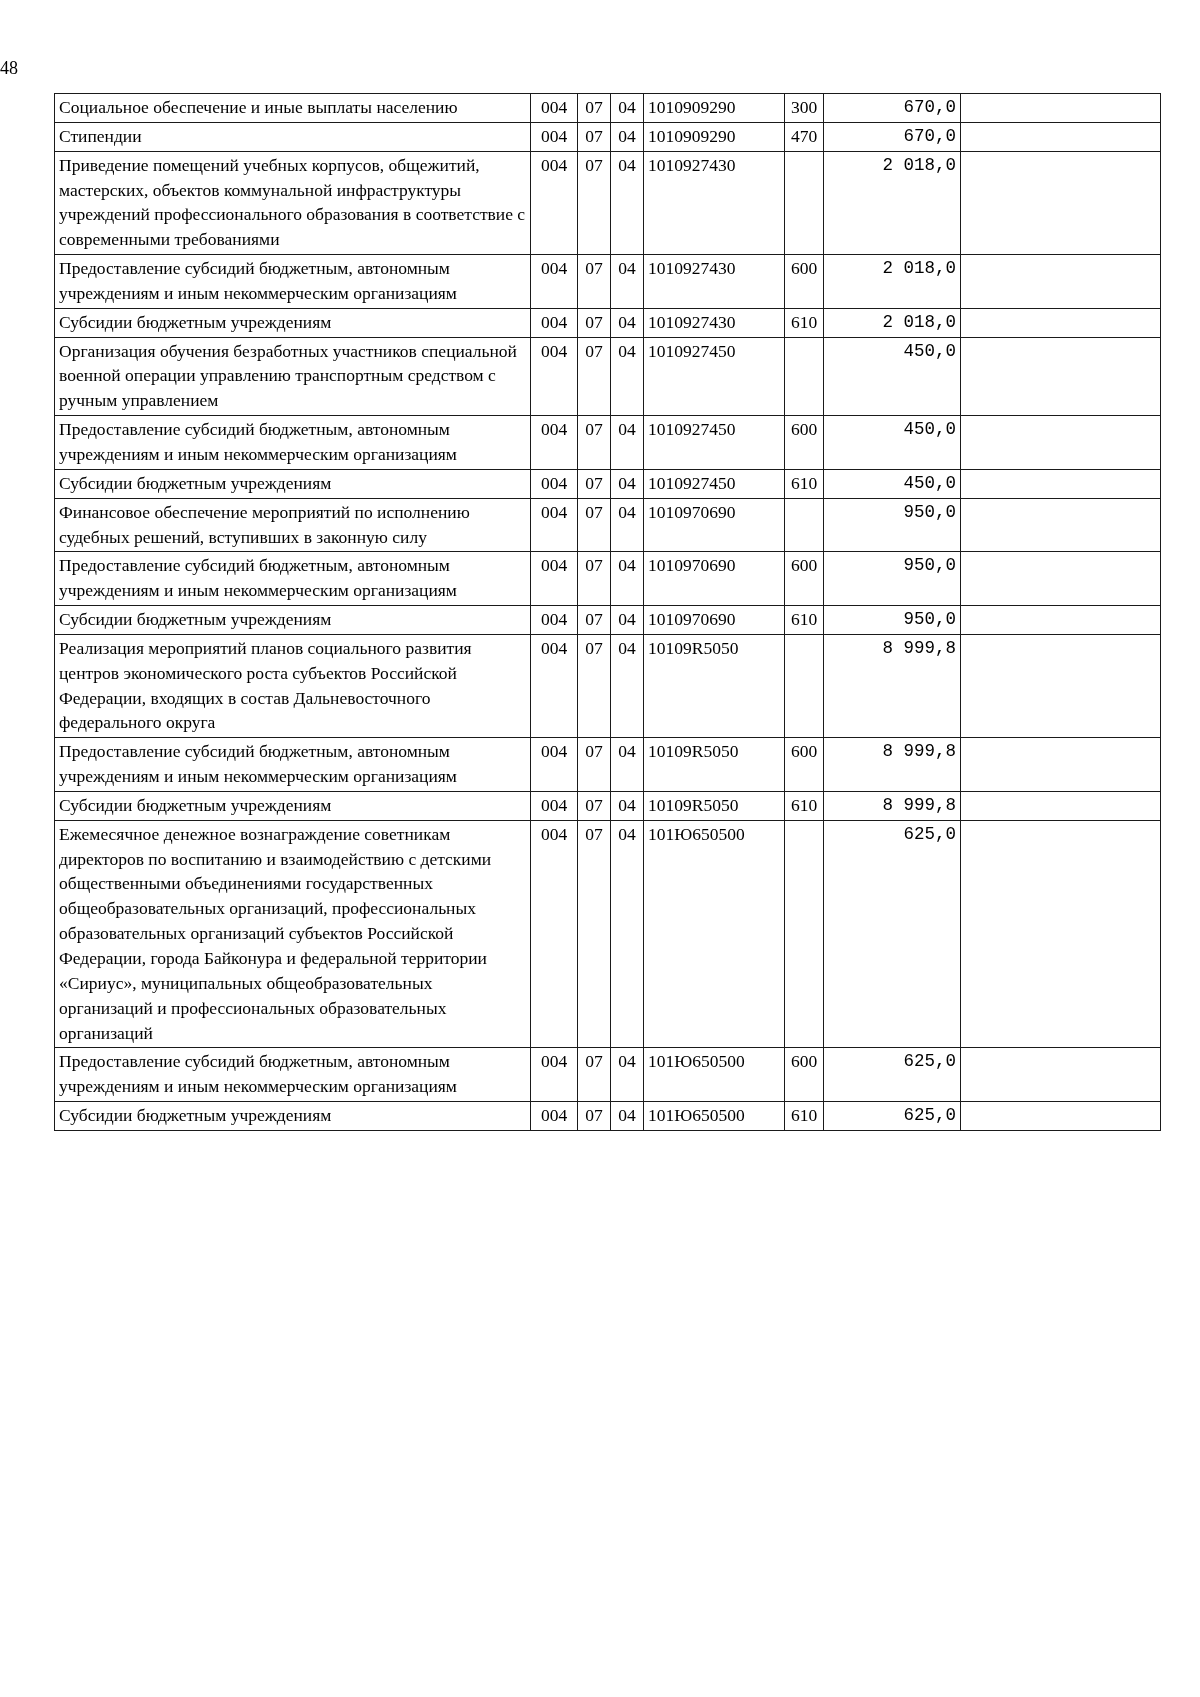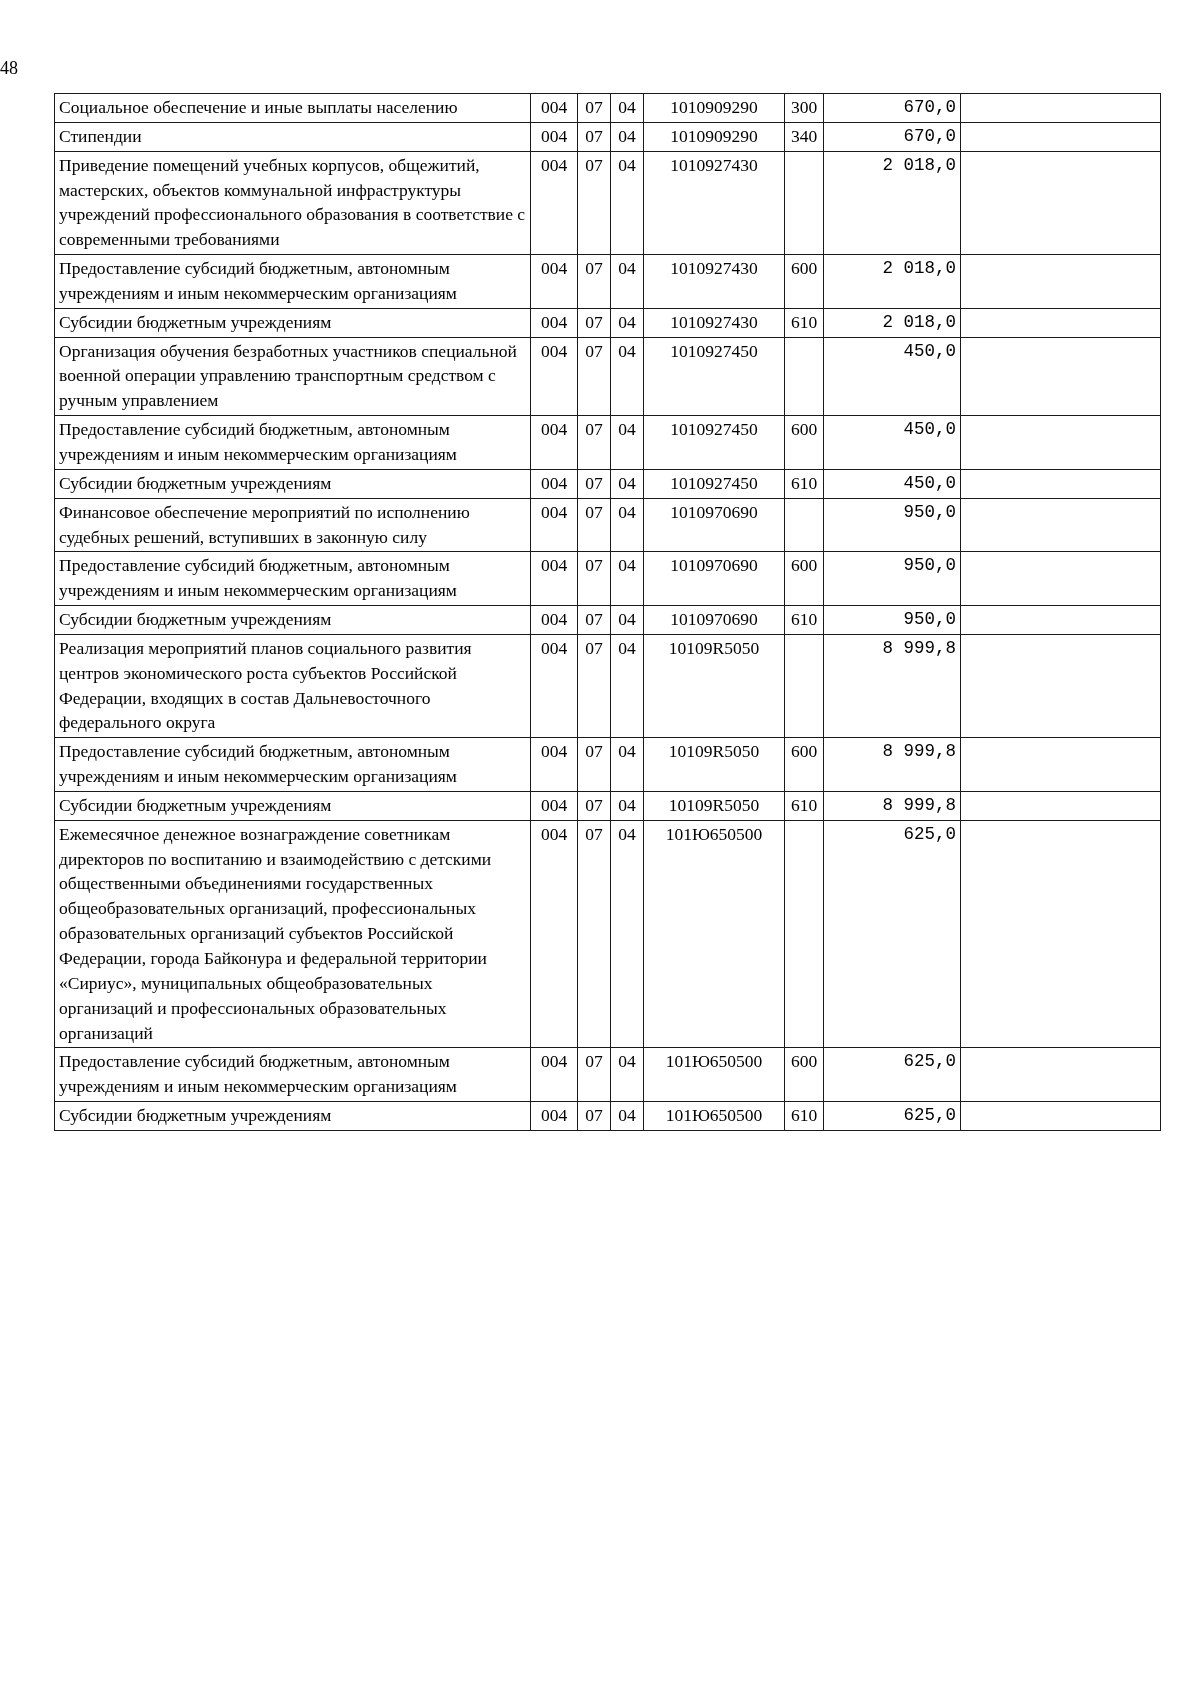--- a/index.html
+++ b/index.html
@@ -33,21 +33,21 @@
     border: 1px solid #1a1a1a;
     vertical-align: top;
     padding: 1px 4px 2px 4px;
     overflow: hidden;
     word-wrap: break-word;
   }
   td.c-name   { width: 467px; text-align: left; }
   td.c-p1     { width: 38px;  text-align: center; }
   td.c-p2     { width: 24px;  text-align: center; }
   td.c-p3     { width: 24px;  text-align: center; }
-  td.c-code   { width: 132px; text-align: center; }
+  td.c-code   { width: 132px; text-align: left; }
   td.c-type   { width: 30px;  text-align: center; }
   td.c-amount { width: 128px; text-align: right; padding-right: 30px; font-family: Liberation Mono, monospace; }
   td.c-empty  { width: 191px; }
 </style>
 </head>
 <body>
 
 <div class="page-number">48</div>
 
 <table class="budget">
@@ -61,21 +61,21 @@
         <td class="c-type">300</td>
         <td class="c-amount">670,0</td>
         <td class="c-empty"></td>
       </tr>
       <tr>
         <td class="c-name">Стипендии</td>
         <td class="c-p1">004</td>
         <td class="c-p2">07</td>
         <td class="c-p3">04</td>
         <td class="c-code">1010909290</td>
-        <td class="c-type">340</td>
+        <td class="c-type">470</td>
         <td class="c-amount">670,0</td>
         <td class="c-empty"></td>
       </tr>
       <tr>
         <td class="c-name">Приведение помещений учебных корпусов, общежитий, мастерских, объектов коммунальной инфраструктуры учреждений профессионального образования в соответствие с современными требованиями</td>
         <td class="c-p1">004</td>
         <td class="c-p2">07</td>
         <td class="c-p3">04</td>
         <td class="c-code">1010927430</td>
         <td class="c-type"></td>

